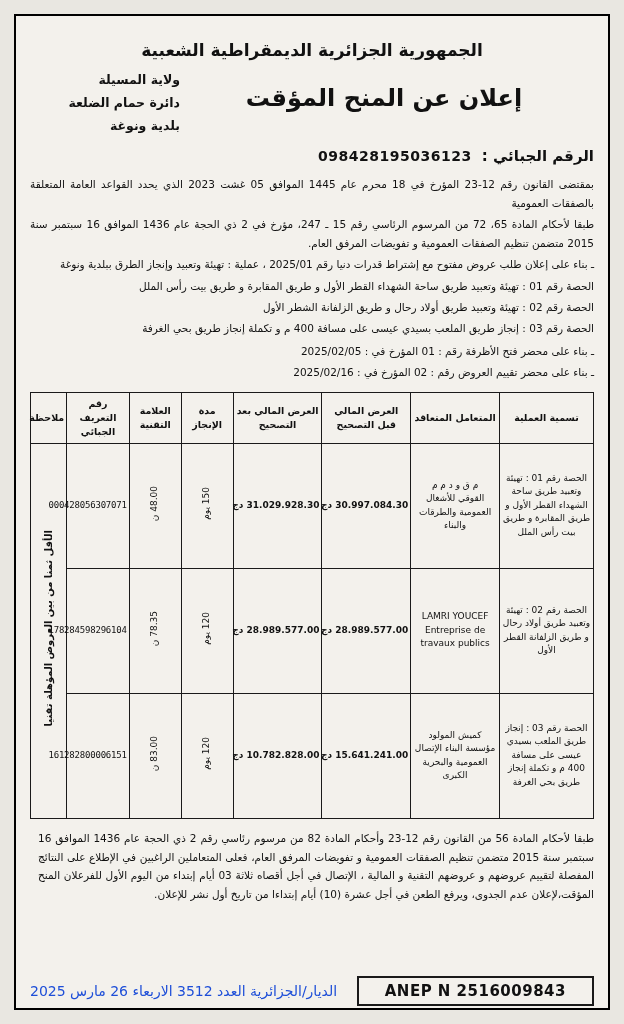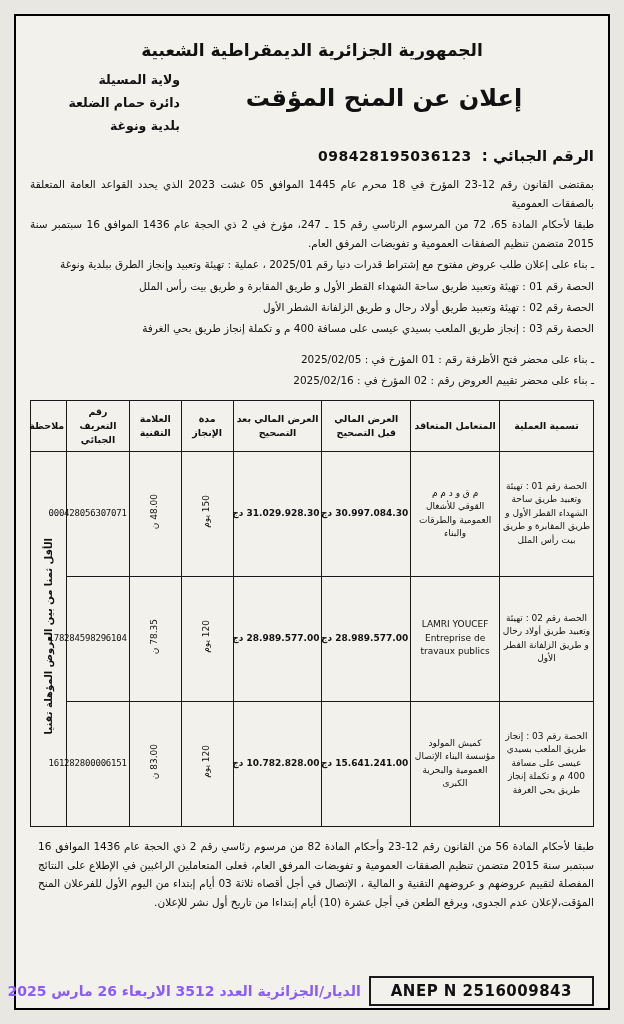--- a/index.html
+++ b/index.html
@@ -101,21 +101,21 @@
   .lots {
     margin-top: 4px;
     font-size: 10.5px;
     line-height: 1.8;
     color: #111;
     text-align: right;
   }
   .lots p { margin: 0 0 2px 0; }
 
   .pv {
-    margin-top: 12px;
+    margin-top: 4px;
     font-size: 10.5px;
     line-height: 1.8;
     color: #111;
   }
   .pv p { margin: 0 0 2px 0; }
 
   .declare {
     margin-top: 8px;
     font-size: 11px;
     font-weight: bold;
@@ -211,27 +211,27 @@
     left: 0;
     right: 0;
     bottom: 6px;
     display: flex;
     align-items: center;
     justify-content: space-between;
     gap: 8px;
   }
   .paper-line {
     font-size: 14px;
-    font-weight: bold;
-    color: #8b5cf6;
+    font-weight: normal;
+    color: #1d4ed8;
     white-space: nowrap;
   }
   .anep-box {
     border: 2px solid #1a1a1a;
-    padding: 4px 20px;
+    padding: 4px 26px;
     font-size: 15px;
     font-weight: bold;
     color: #111;
     font-family: "DejaVu Sans", "Liberation Sans", sans-serif;
     letter-spacing: 0.5px;
     white-space: nowrap;
     direction: ltr;
   }
 </style>
 </head>

